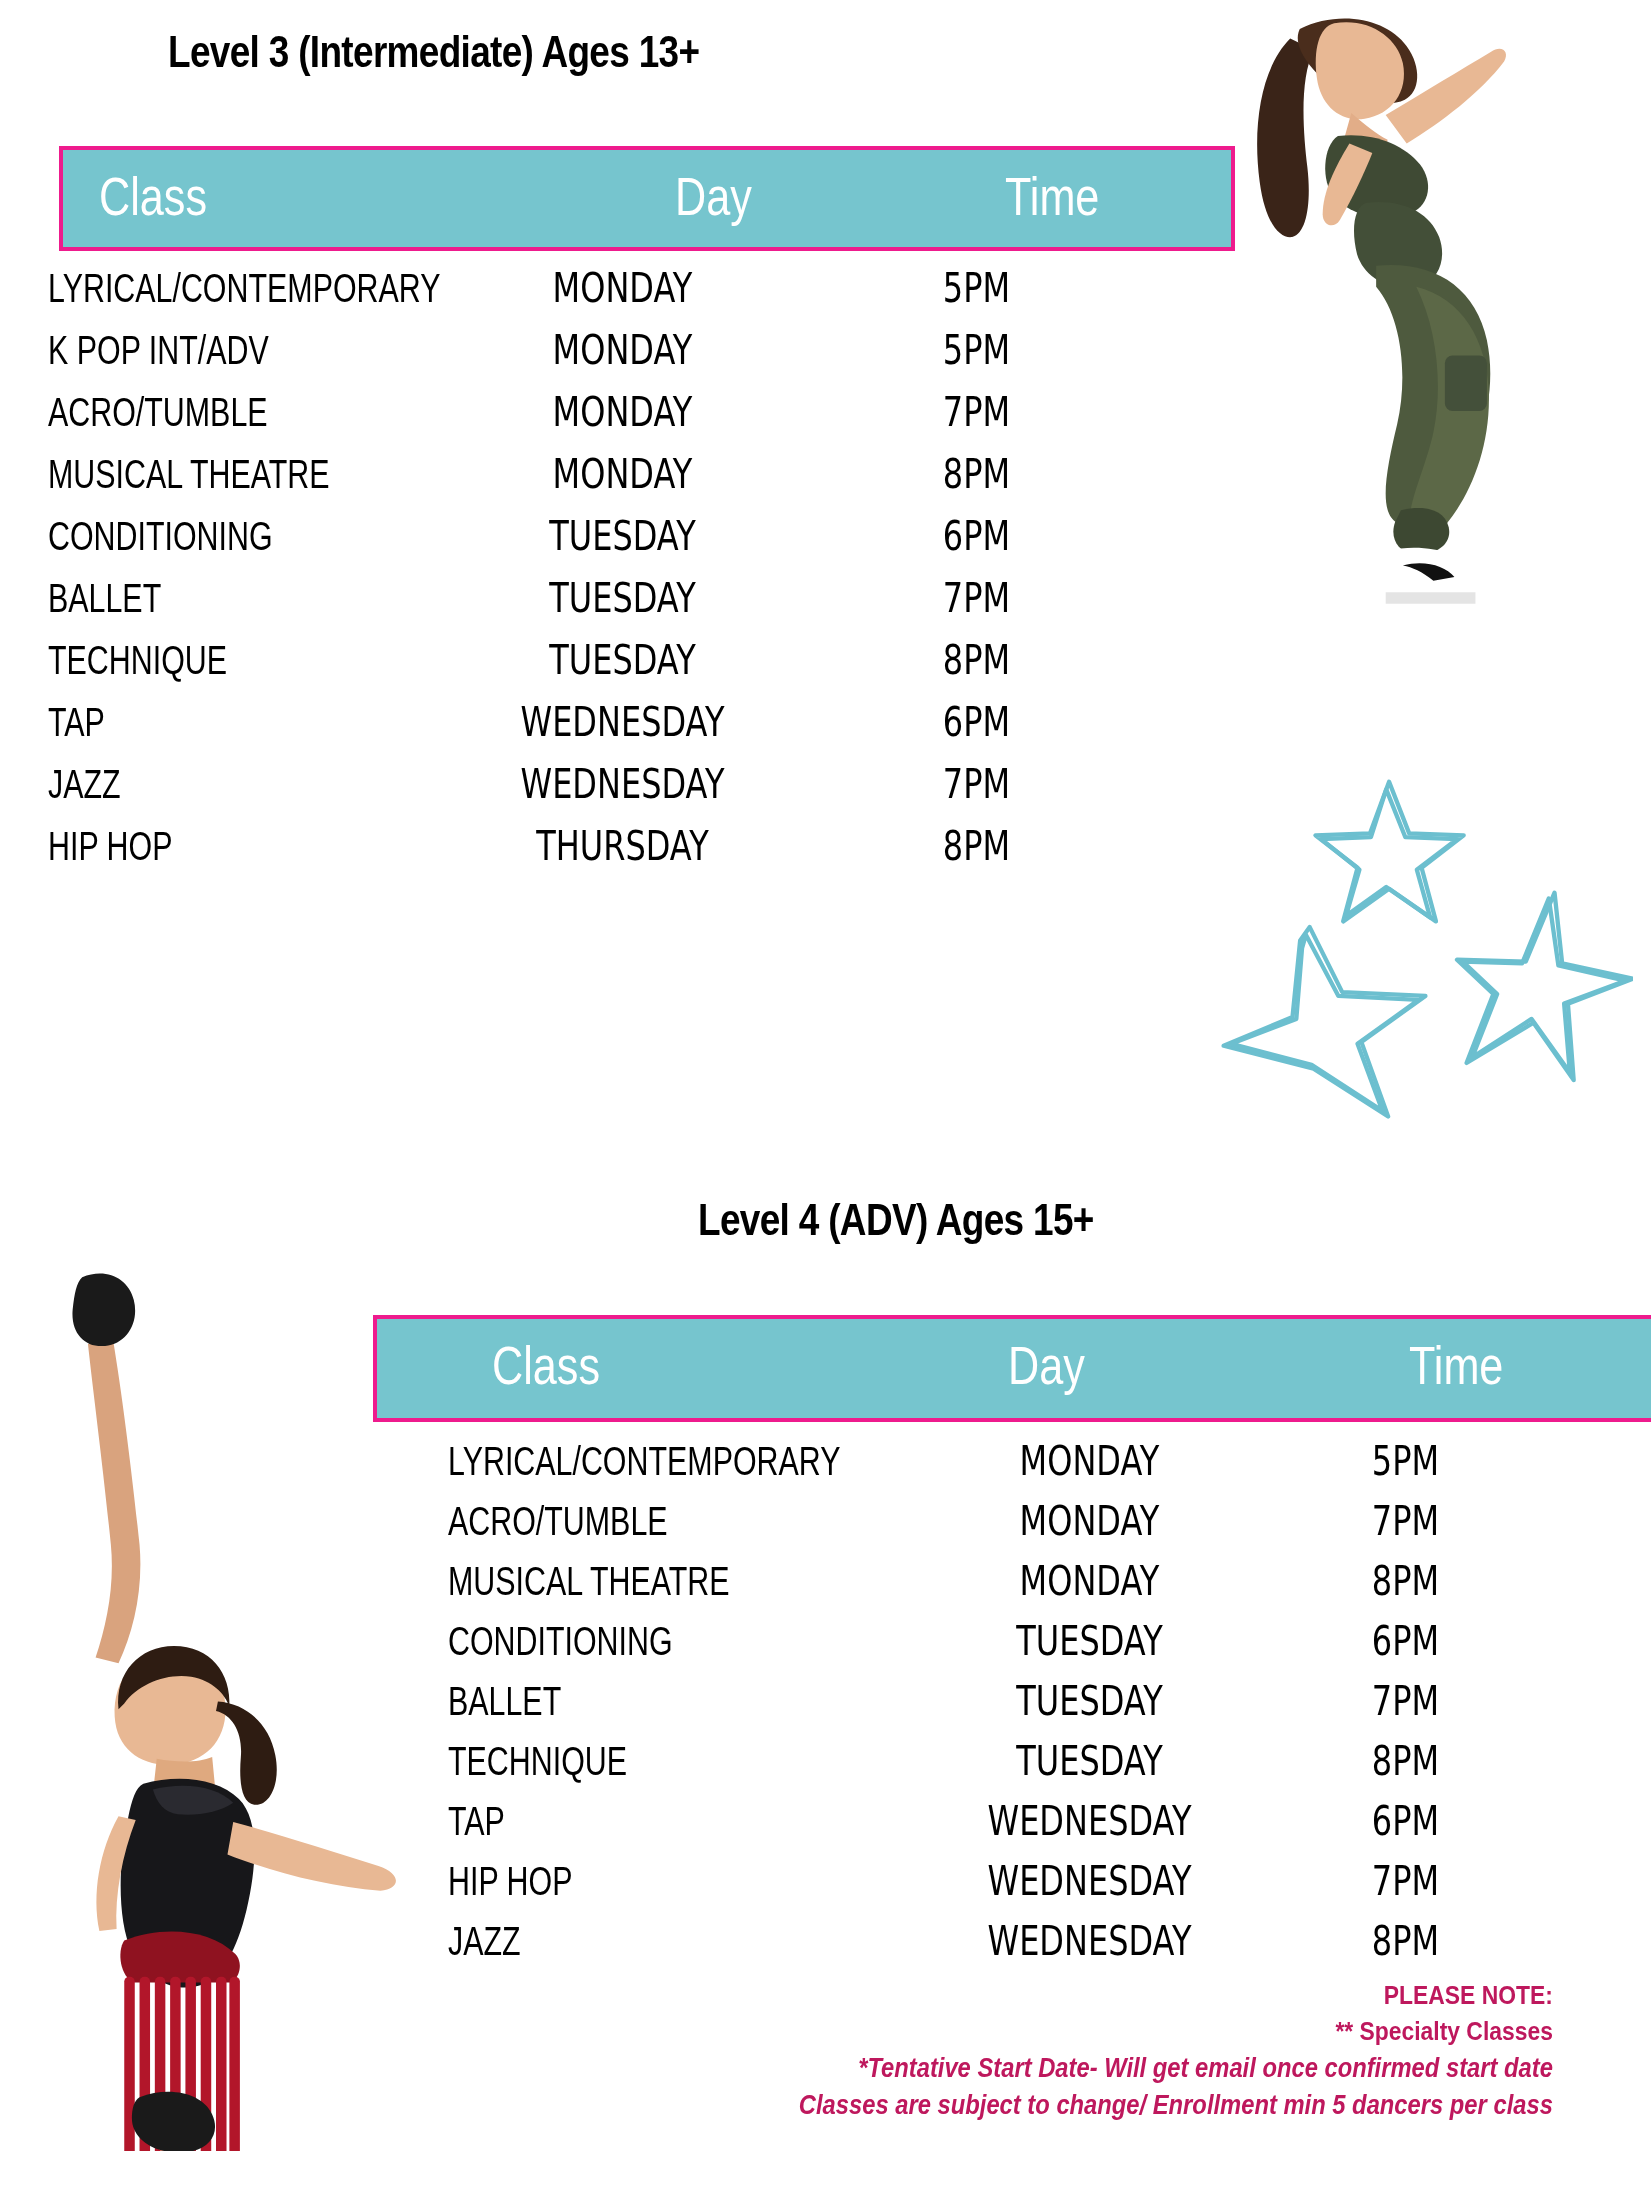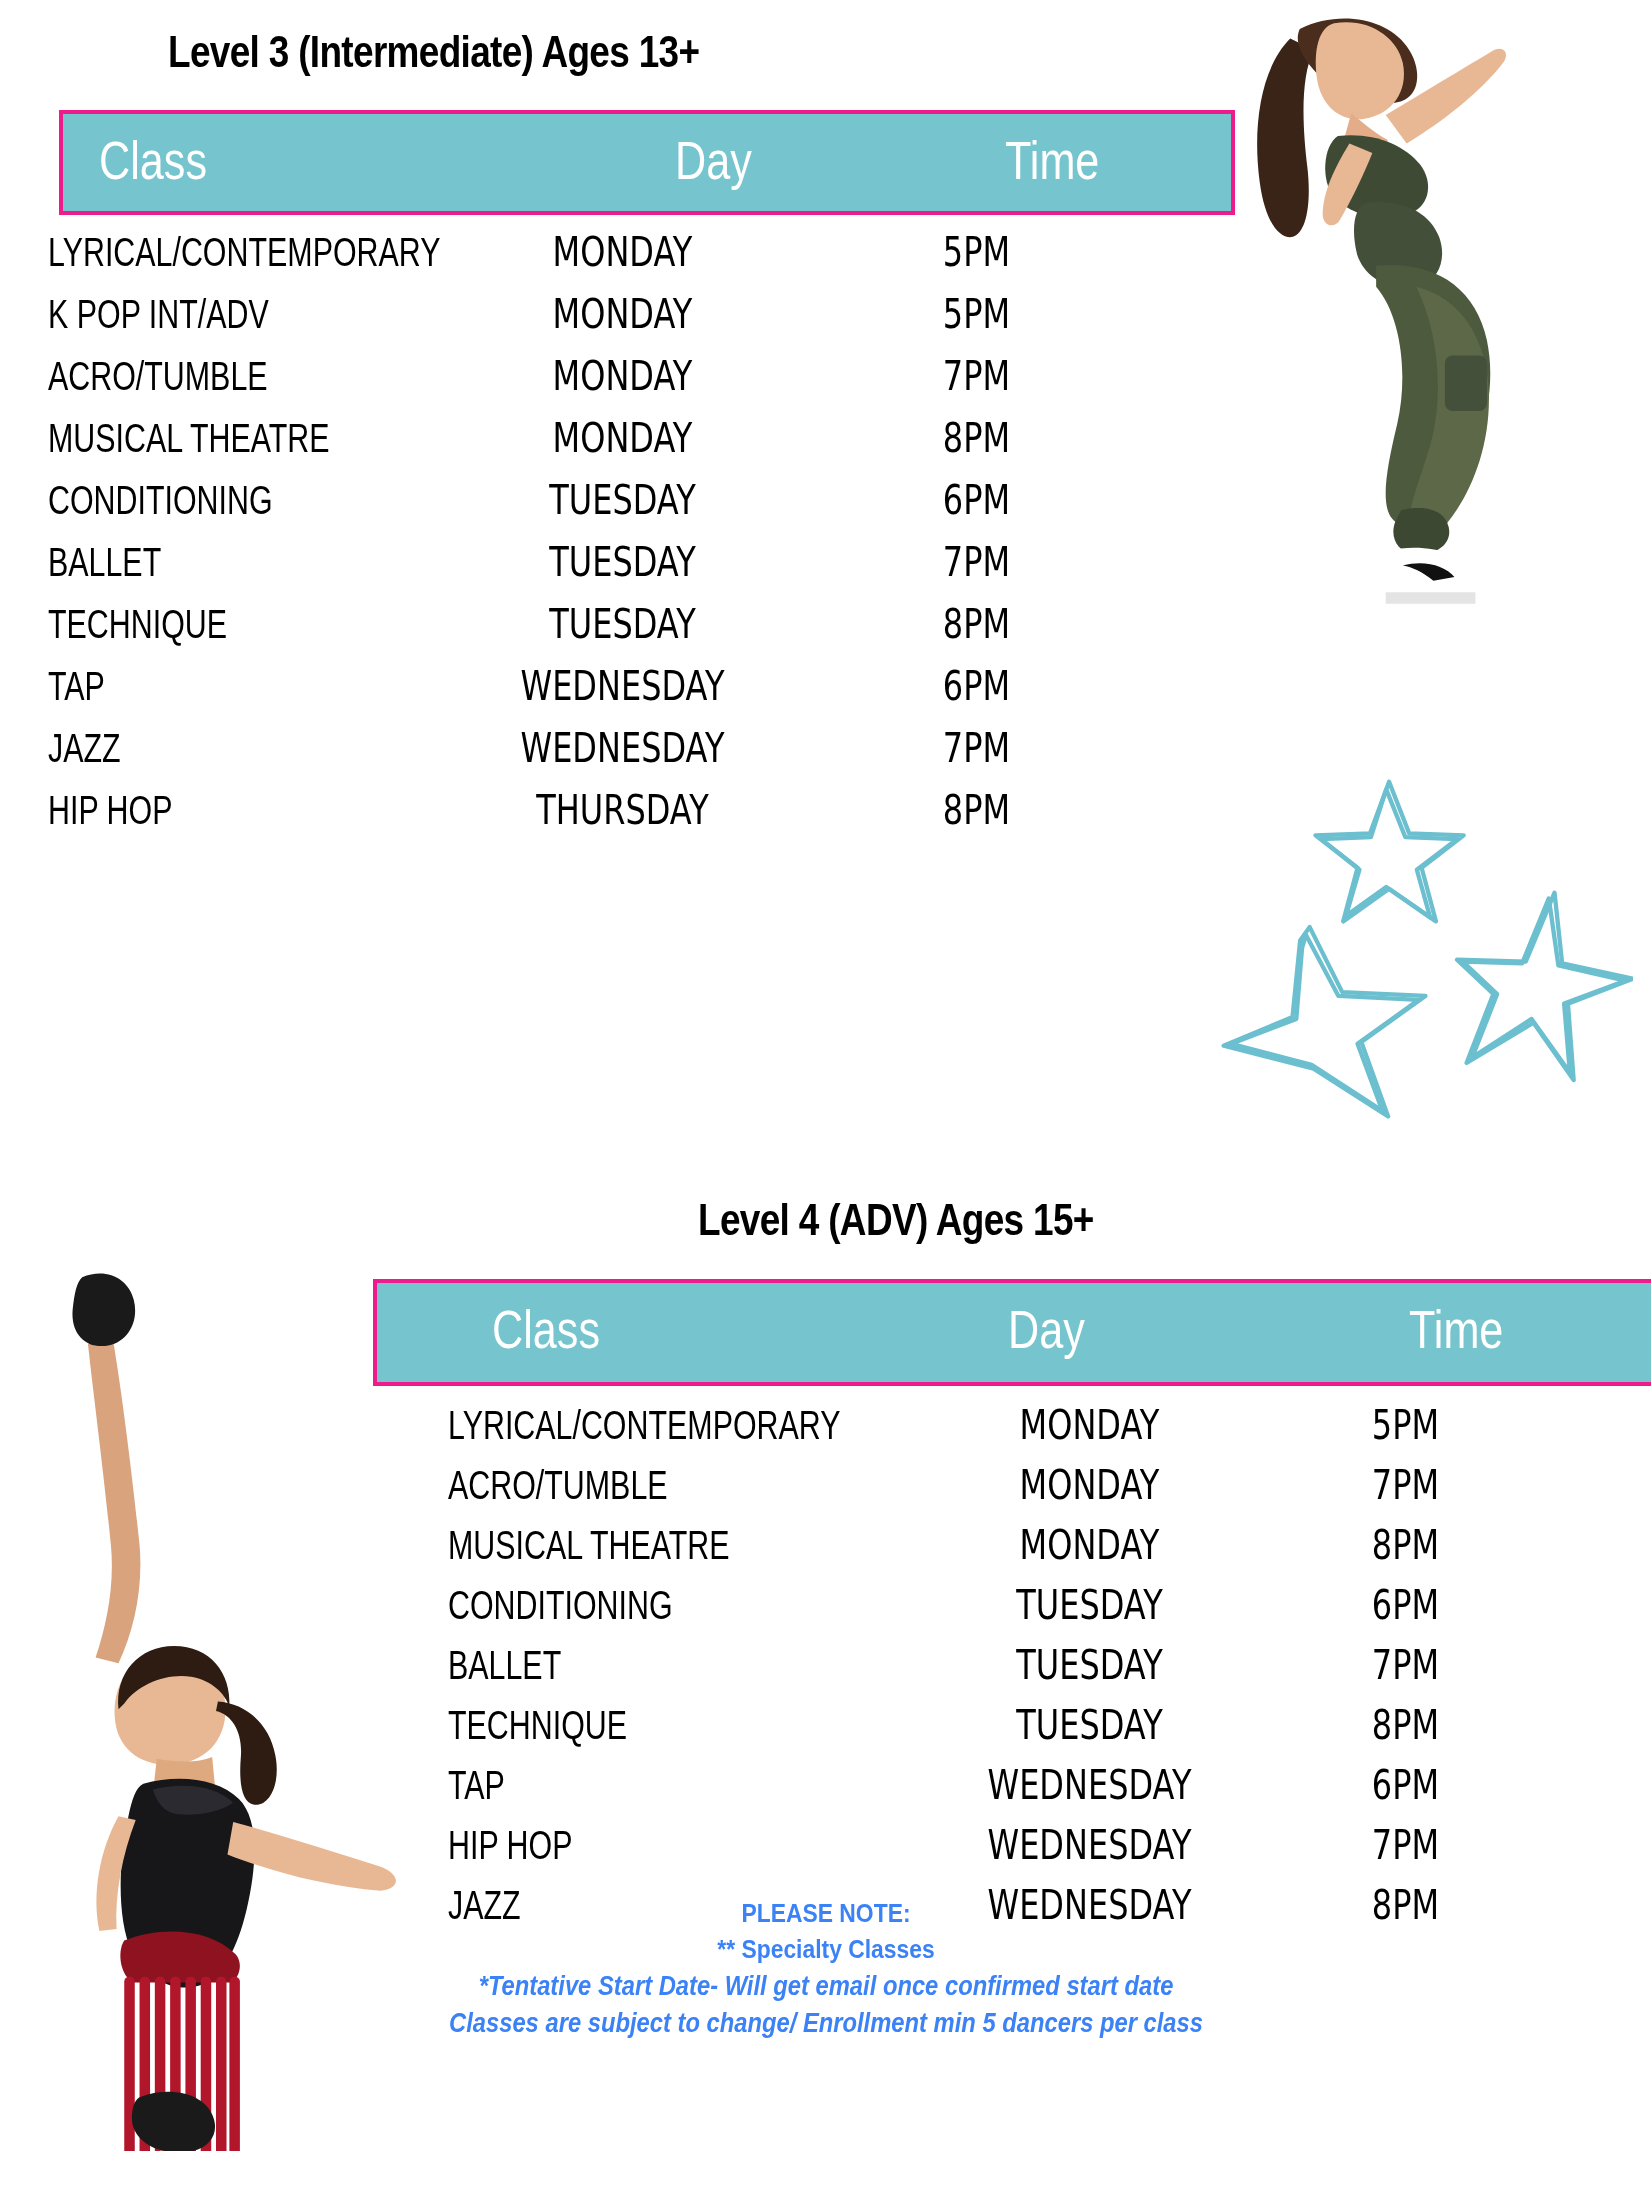--- a/index.html
+++ b/index.html
@@ -26,20 +26,21 @@
     color: #000000;
     white-space: nowrap;
     transform: scaleX(0.84);
   }
   #title-level3 { left: 168px;  top: 27px;  transform-origin: left top; }
   #title-level4 { left: 698px;  top: 1195px; transform-origin: left top; }
 
   
   .schedule {
     position: absolute;
+    margin-top: 36px;
   }
   #schedule-level3 { left: 59px;  top: 110px;  width: 1176px; }
   #schedule-level4 { left: 373px; top: 1279px; width: 1300px; }
 
   .table-head {
     background: #76c5ce;
     border: 4.8px solid #ee1b8d;
     box-sizing: border-box;
     display: flex;
     align-items: center;
@@ -103,23 +104,23 @@
   #schedule-level4 .row { height: 60px; }
   #schedule-level4 .cell-class { left: 75px; }
   #schedule-level4 .cell-day   { left: 516px; width: 401px; }
   #schedule-level4 .cell-time  { left: 918px; width: 229px; }
 
   
   #footer-note {
     position: absolute;
     left: 0;
     right: 0;
-    top: 1896px;
-    text-align: center;
-    color: #3b82f6;
+    top: 1978px;
+    text-align: right;
+    color: #be185d;
     font-family: "Liberation Sans", sans-serif;
     font-weight: bold;
   }
   #footer-note div {
     line-height: 1.38;
     transform: scaleX(0.88);
   }
   .note-heading { font-size: 26px; }
   .note-sub     { font-size: 26px; }
   .note-italic  { font-size: 27px; font-style: italic; }

